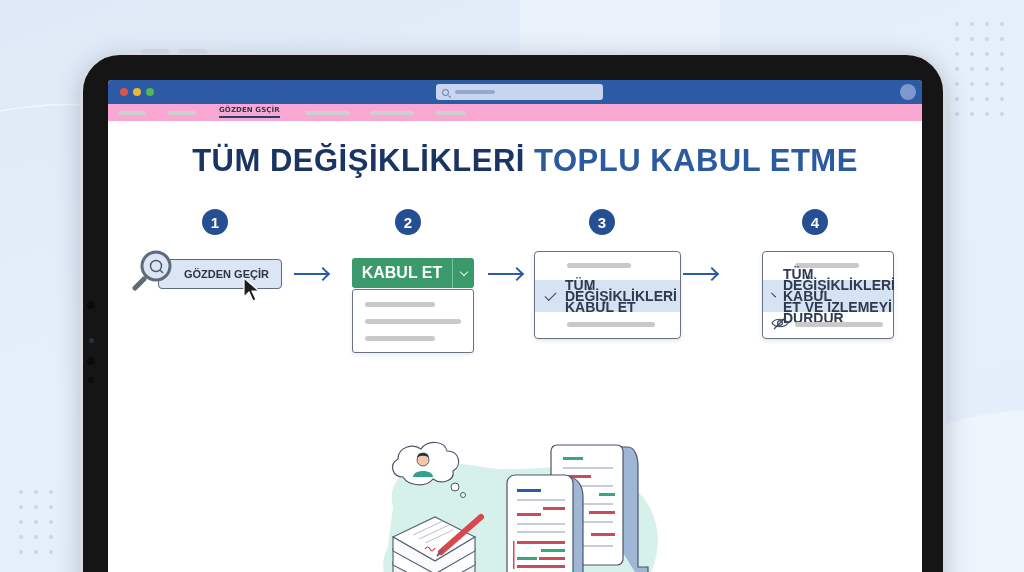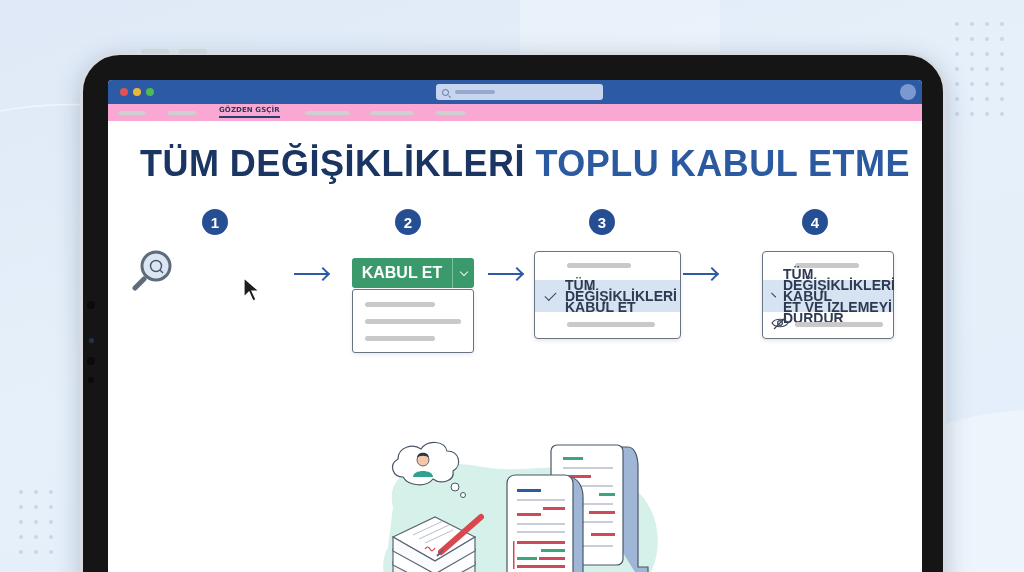--- a/index.html
+++ b/index.html
@@ -66,21 +66,21 @@
   .tab-ph { position: absolute; top: 7px; height: 4px; background: #cfcfcf; border-radius: 2px; }
   .tab-active {
     position: absolute; left: 111px; top: 2px; font-size: 7px; font-weight: bold; color: #2b3a5a;
     letter-spacing: 0.1px; padding-bottom: 2px; border-bottom: 2px solid #2a3f6d;
   }
 
   .content { position: absolute; left: 10px; top: 41px; right: 0; bottom: 0; background: #fff; }
 
   .title {
     position: absolute; left: 0; width: 814px; top: 22px; text-align: center;
-    font-family: "Liberation Sans", sans-serif; font-weight: bold; font-size: 36px; letter-spacing: 0.5px;
+    font-family: "Liberation Sans", sans-serif; font-weight: bold; font-size: 31px; letter-spacing: 0.5px;
   }
   .title .t1 { color: #1b3563; }
   .title .t2 { color: #2c5aa0; }
 
   .step-num {
     position: absolute; width: 26px; height: 26px; border-radius: 50%;
     background: #264f93; color: #fff; font-weight: bold; font-size: 15px;
     display: flex; align-items: center; justify-content: center;
     font-family: "Liberation Sans", sans-serif;
   }
@@ -239,20 +239,23 @@
 
       <div class="step-num" style="left:84px;top:88px">1</div>
       <div class="step-num" style="left:277px;top:88px">2</div>
       <div class="step-num" style="left:471px;top:88px">3</div>
       <div class="step-num" style="left:684px;top:88px">4</div>
 
       <div class="arrow" style="left:176px;top:152px"></div>
       <div class="arrow" style="left:370px;top:152px"></div>
       <div class="arrow" style="left:565px;top:152px"></div>
 
+      <div class="review-btn">
+        <span>GÖZDEN GEÇİR</span>
+      </div>
       <svg class="magnifier" viewBox="0 0 42 42">
         <line x1="12" y1="30" x2="3" y2="39" stroke="#5d6b7a" stroke-width="5" stroke-linecap="round"></line>
         <circle cx="24" cy="17" r="14" fill="#dbe5f3" stroke="#5d6b7a" stroke-width="3"></circle>
         <circle cx="24" cy="17" r="5.5" fill="none" stroke="#4a5668" stroke-width="1.4"></circle>
         <line x1="28" y1="21" x2="31" y2="24" stroke="#4a5668" stroke-width="1.4"></line>
       </svg>
       <svg class="cursor-icon" viewBox="0 0 20 26">
         <path d="M2 1 L2 20 L7 15 L11 24 L14 22.5 L10 14 L17 14 Z" fill="#1e1e1e" stroke="#fff" stroke-width="1.2"></path>
       </svg>
 

